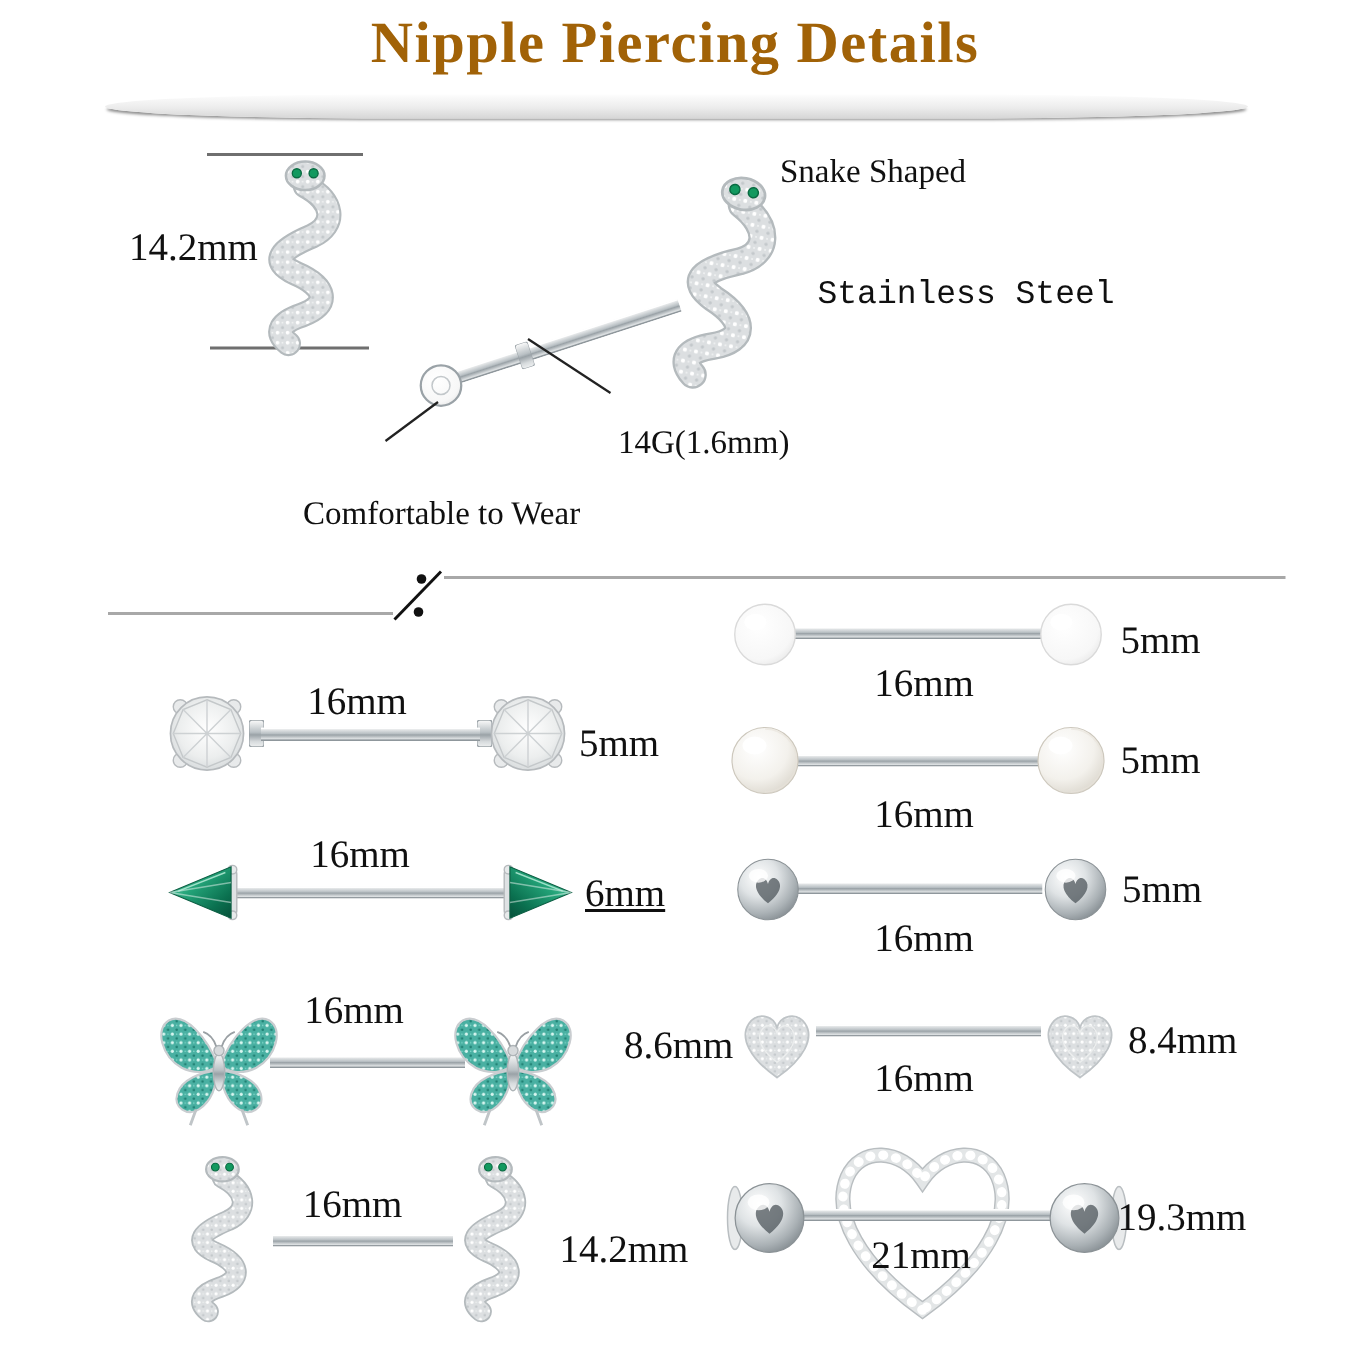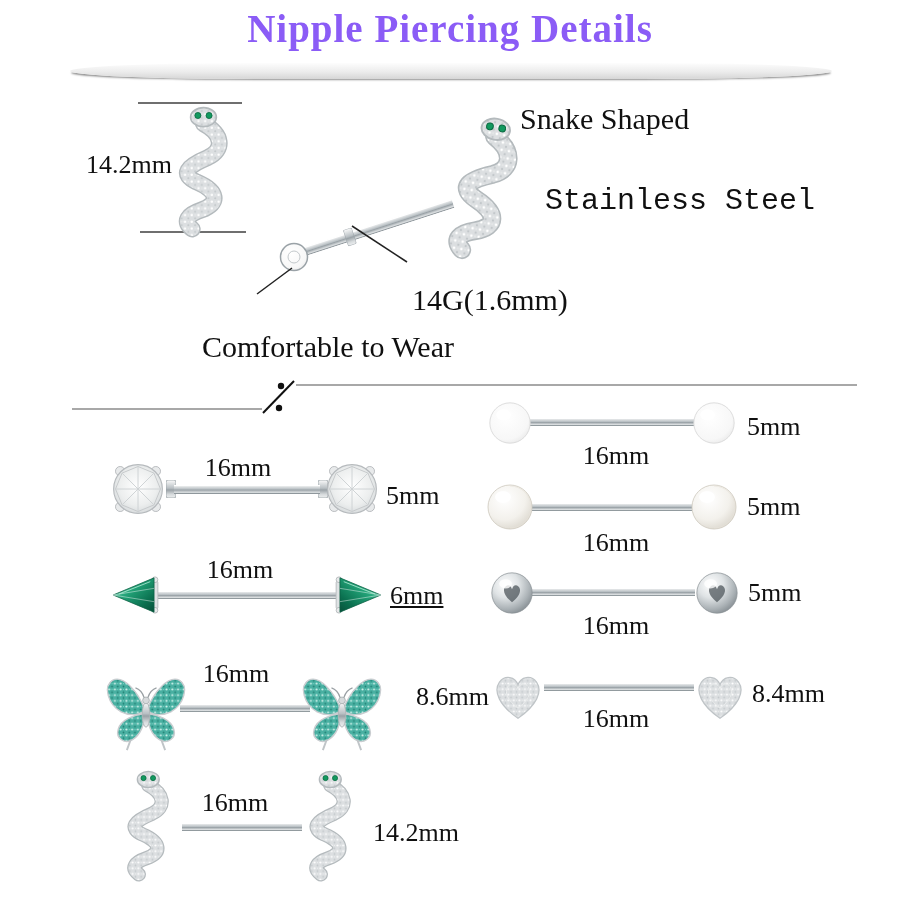--- a/index.html
+++ b/index.html
@@ -1,26 +1,26 @@
 <!DOCTYPE html>
 <html><head>
 <meta charset="utf-8">
 <style>
   html,body{margin:0;padding:0;background:#ffffff;}
   .page{position:relative;width:900px;height:900px;background:#ffffff;overflow:hidden;
         font-family:"Liberation Serif",serif;}
   .title{position:absolute;top:6px;left:0;right:0;text-align:center;
-         font:700 39px "Liberation Serif",serif;color:#8b5cf6;letter-spacing:1px;}
+         font:700 39px "Liberation Serif",serif;color:#a16207;letter-spacing:1px;}
   .swoosh{position:absolute;left:70px;top:63px;width:762px;height:16px;
           border-radius:50% / 100%;
           background:linear-gradient(to bottom,#fdfdfd 0%,#ececec 55%,#d6d6d6 100%);
           box-shadow:0 2px 2px -1px #909090;}
   .lbl{position:absolute;font:400 26px "Liberation Serif",serif;color:#101010;
        white-space:nowrap;line-height:1.12;}
-  .lg{font-size:30px;}
+  .lg{font-size:22px;}
   .c{transform:translateX(-50%);}
   .mline{position:absolute;height:2px;background:#6f6f6f;}
   .dline{position:absolute;height:2px;background:#a8a8a8;}
   .item{position:absolute;}
   .item svg{position:absolute;left:0;top:0;}
   svg{display:block;}
 </style>
 </head>
 <body>
 
@@ -268,14 +268,26 @@
   <div class="item" style="left:480px;top:660px;width:360px;height:80px;">
     <svg width="340" height="80">
       <use href="#sym-bar" x="64" y="23" width="150" height="8"></use>
       <use href="#sym-heart-pave" x="10" y="11" width="56" height="52"></use>
       <use href="#sym-heart-pave" x="212" y="11" width="56" height="52"></use>
     </svg>
     <span class="lbl" style="left:272px;top:19px;">8.4mm</span>
     <span class="lbl c" style="left:136px;top:44px;">16mm</span>
   </div>
 
+  <div class="item" style="left:470px;top:740px;width:380px;height:155px;">
+    <svg width="380" height="155">
+      <use href="#sym-heart-outline" x="72" y="8" width="146" height="137"></use>
+      <use href="#sym-bar" x="60" y="66" width="196" height="8"></use>
+      <ellipse cx="20" cy="72" rx="5" ry="21" fill="#e8eaeb" stroke="#b9bec1"></ellipse>
+      <ellipse cx="276" cy="72" rx="5" ry="21" fill="#e8eaeb" stroke="#b9bec1"></ellipse>
+      <use href="#sym-ball-steel" x="18" y="47" width="50" height="50"></use>
+      <use href="#sym-ball-steel" x="228" y="47" width="50" height="50"></use>
+    </svg>
+    <span class="lbl c" style="left:144px;top:82px;">21mm</span>
+    <span class="lbl" style="left:275px;top:57px;">19.3mm</span>
+  </div>
 
 </div>
 
 </body></html>

